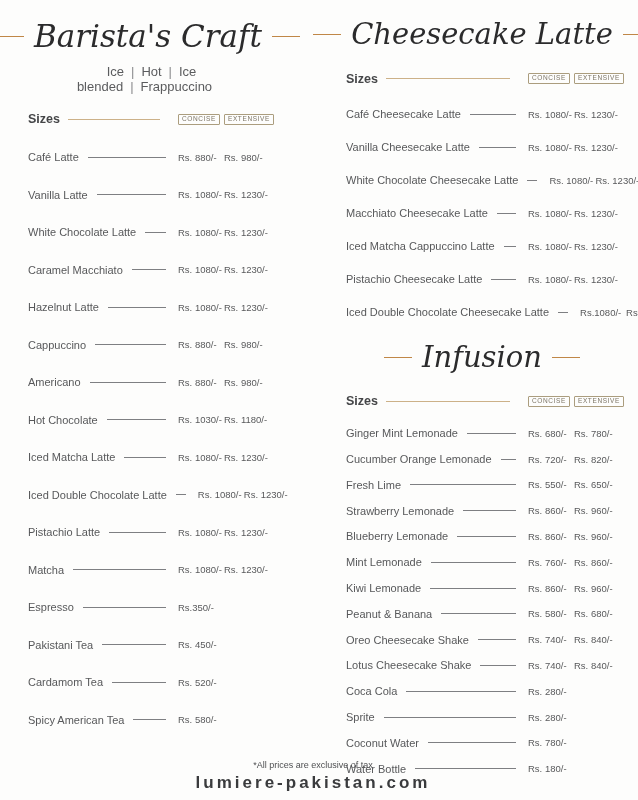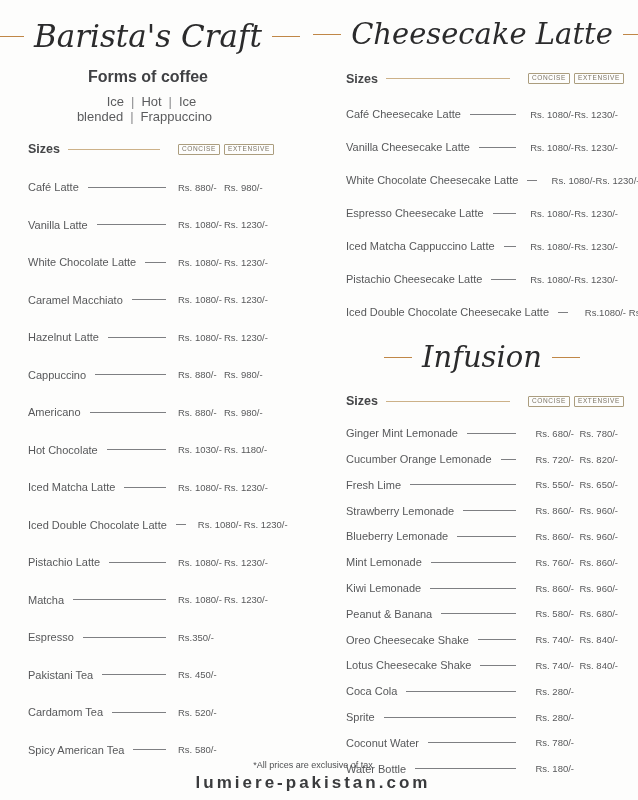--- a/index.html
+++ b/index.html
@@ -8,21 +8,21 @@
     width: 638px; height: 800px; overflow: hidden;
     background: #fdfdfc;
     font-family: "Liberation Sans", sans-serif;
     color: #58595b;
   }
   .page { position: relative; width: 638px; height: 800px; background: #fdfdfc; }
 
   .columns { display: flex; padding: 12px 0 0 28px; }
   .col { display: flex; flex-direction: column; }
   .col-left  { width: 240px; margin-right: 78px; }
-  .col-right { width: 272px; text-align: right; }
+  .col-right { width: 272px; }
 
   
   .section-header { display: flex; align-items: center; justify-content: center; margin-top: 4px; }
   .header-line { height: 1px; width: 28px; background: #c08747; flex: 0 0 auto; }
   .script-title {
     font-family: "DejaVu Serif", serif; font-style: italic; font-weight: normal;
     font-size: 29px; color: #2b2b2c; margin: 0 10px; white-space: nowrap; line-height: 1.3;
   }
   .col-left .script-title { font-size: 31px; }
 
@@ -68,21 +68,20 @@
 
 <div class="page">
   <div class="columns">
 
     <div class="col col-left">
       <div class="section-header">
         <span class="header-line"></span>
         <span class="script-title">Barista's Craft</span>
         <span class="header-line"></span>
       </div>
-      <div class="subtitle">Forms of coffee</div>
       <div class="forms-row"><span class="form-item">Ice</span><span class="form-sep">|</span><span class="form-item">Hot</span><span class="form-sep">|</span><span class="form-item">Ice blended</span><span class="form-sep">|</span><span class="form-item">Frappuccino</span></div>
 
       <div class="sizes-row">
         <span class="sizes-label">Sizes</span>
         <span class="sizes-line"></span>
         <span class="price-col c1">
           <span class="badge">CONCISE</span>
         </span>
         <span class="price-col c2">
           <span class="badge">EXTENSIVE</span>
@@ -240,21 +239,21 @@
   </div>
 
   <div class="menu-row">
     <span class="item-name">White Chocolate Cheesecake Latte</span>
     <span class="item-line"></span>
     <span class="price concise">Rs. 1080/-</span>
     <span class="price extensive">Rs. 1230/-</span>
   </div>
 
   <div class="menu-row">
-    <span class="item-name">Espresso Cheesecake Latte</span>
+    <span class="item-name">Macchiato Cheesecake Latte</span>
     <span class="item-line"></span>
     <span class="price concise">Rs. 1080/-</span>
     <span class="price extensive">Rs. 1230/-</span>
   </div>
 
   <div class="menu-row">
     <span class="item-name">Iced Matcha Cappuccino Latte</span>
     <span class="item-line"></span>
     <span class="price concise">Rs. 1080/-</span>
     <span class="price extensive">Rs. 1230/-</span>

